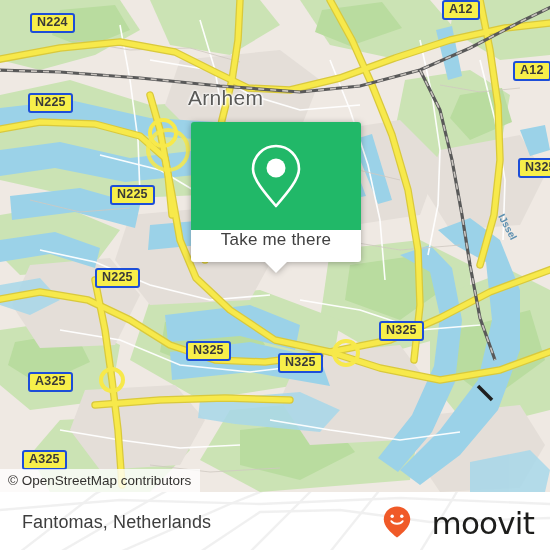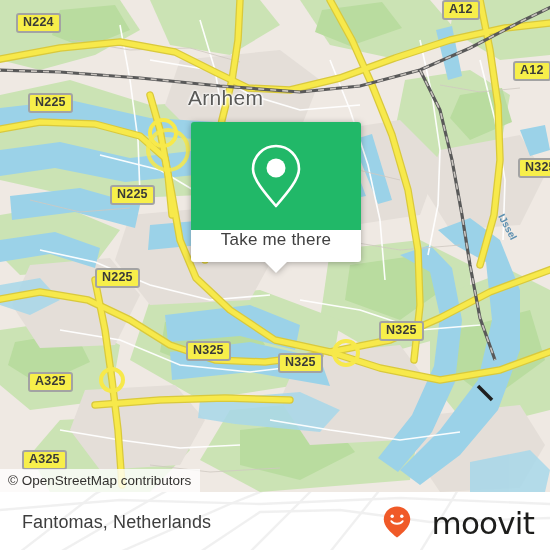--- a/index.html
+++ b/index.html
@@ -20,21 +20,21 @@
 
   
   .city-label {
     position:absolute; color:#5a5a58; font-size:21px; letter-spacing:.3px;
     text-shadow:0 0 3px #fff,0 0 3px #fff,0 0 2px #fff,1px 1px 2px #fff;
     white-space:nowrap; pointer-events:none;margin-top:12px;
   }
 
   
   .shield {
-    position:absolute; background:#f7ef4a; border:2px solid #a3a3a3;
+    position:absolute; background:#f7ef4a; border:2px solid #1d4ed8;
     border-radius:3px; color:#3a3a38; font-size:12.5px; font-weight:bold;
     padding:1px 5px 2px 5px; line-height:13px; white-space:nowrap;
     letter-spacing:.2px;
   }
   .river-label {
     position:absolute; color:#5b8fb0; font-size:10px; font-weight:bold;
     white-space:nowrap; transform:rotate(62deg); transform-origin:0 0;
   }
 
   
@@ -235,21 +235,21 @@
         <path d="M478,386 L492,400" stroke="#1f1f1f" stroke-width="3.5" fill="none"></path>
 
       </g>
     </svg>
 
     <div class="city-label" style="left:188px; top:74px;">Arnhem</div>
 
     <div class="river-label" style="left:506px; top:212px;">IJssel</div>
 
     <div id="shield-layer">
-        <div class="shield" style="left: 16px; top: 13px;">N224</div>
+        <div class="shield" style="left: 30px; top: 13px;">N224</div>
         <div class="shield" style="left: 28px; top: 93px;">N225</div>
         <div class="shield" style="left: 110px; top: 185px;">N225</div>
         <div class="shield" style="left: 95px; top: 268px;">N225</div>
         <div class="shield" style="left: 28px; top: 372px;">A325</div>
         <div class="shield" style="left: 22px; top: 450px;">A325</div>
         <div class="shield" style="left: 186px; top: 341px;">N325</div>
         <div class="shield" style="left: 278px; top: 353px;">N325</div>
         <div class="shield" style="left: 379px; top: 321px;">N325</div>
         <div class="shield" style="left: 518px; top: 158px;">N325</div>
         <div class="shield" style="left: 513px; top: 61px;">A12</div>

